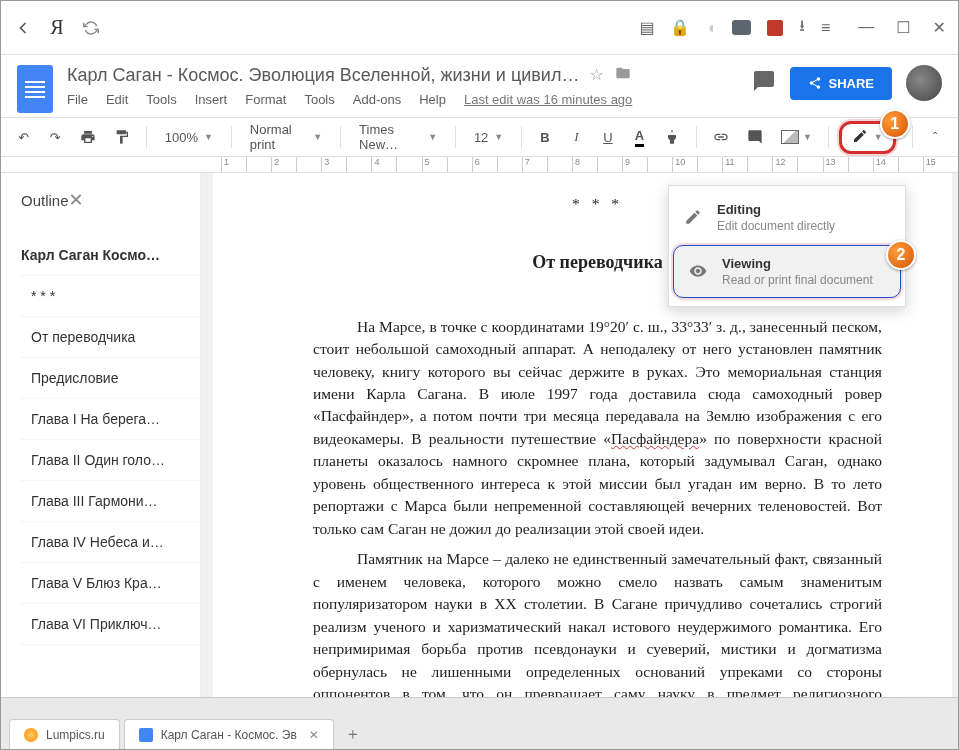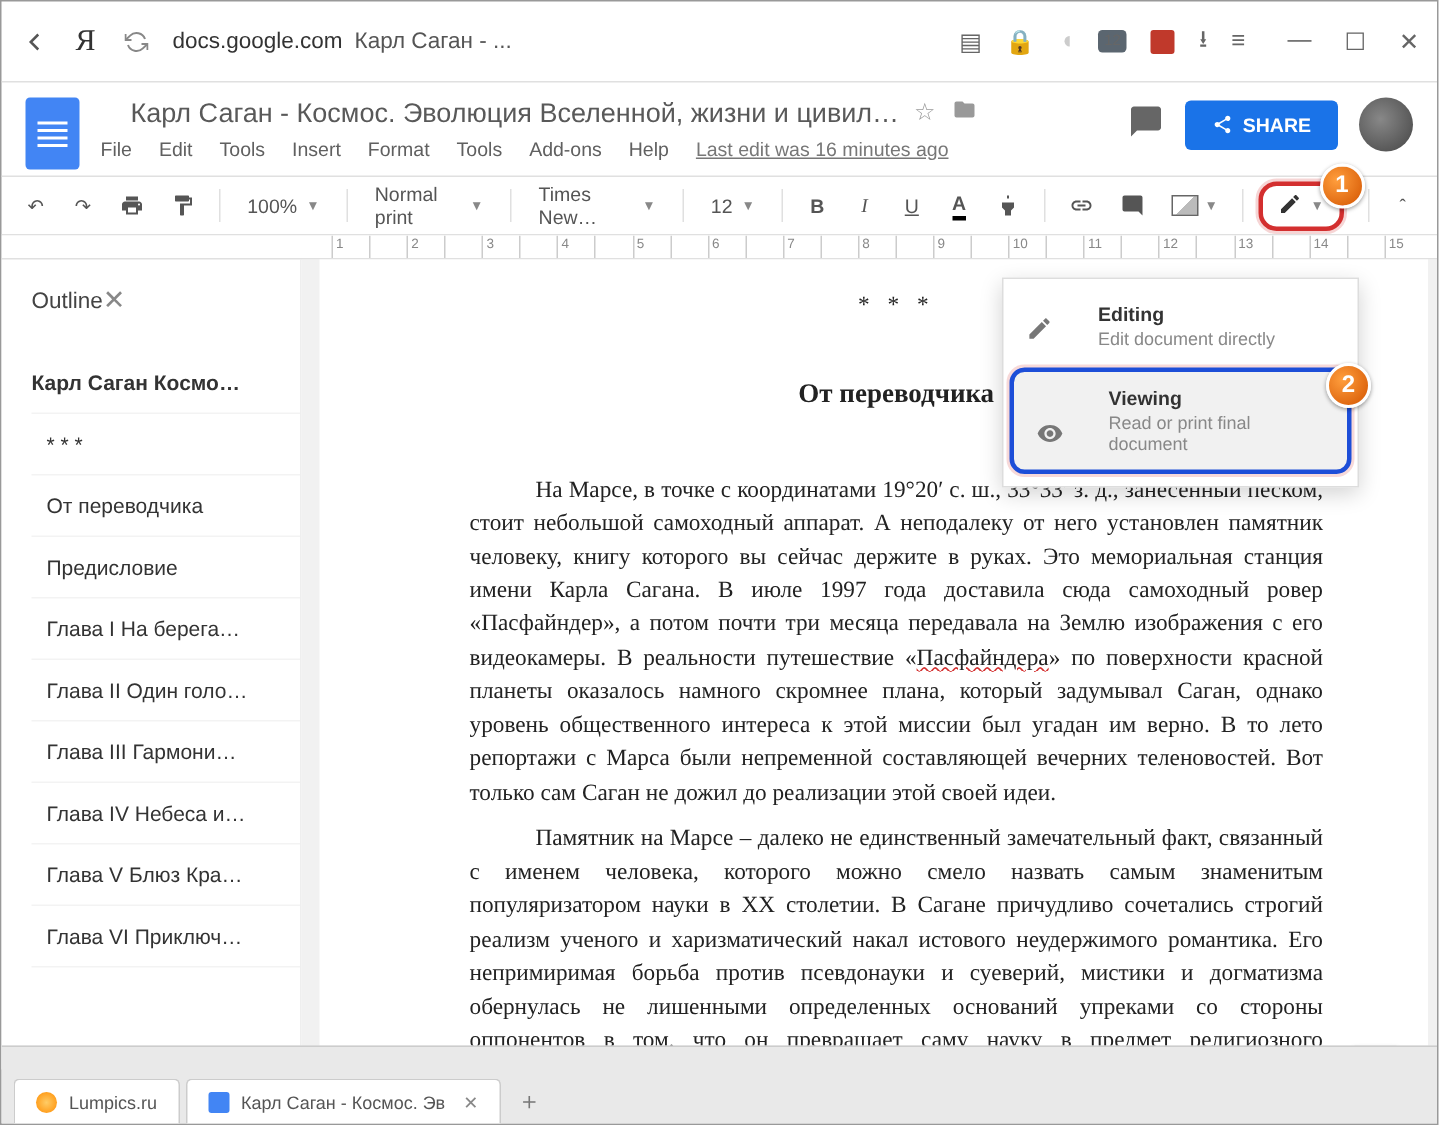--- a/index.html
+++ b/index.html
@@ -13,21 +13,21 @@
 .browser-right span { color: #666; }
 .ext-badge { background: #5b6670; color:#fff; font-size:10px; padding:2px 4px; border-radius:3px; }
 .ext-shield { width:16px; height:16px; background:#c0392b; border-radius:2px; }
 .win-controls { display:flex; gap: 22px; margin-left: 12px; color:#666; }
 
 .docs-header { display:flex; align-items:flex-start; padding: 10px 16px 4px 16px; gap: 14px; }
 .docs-logo { width: 36px; height: 48px; background:#4285f4; border-radius:3px; position:relative; display:flex; align-items:center; justify-content:center; }
 .docs-logo-lines { width: 20px; height: 16px; }
 .docs-logo-lines div { height:2px; background:#fff; margin-bottom:3px; }
 .doc-title-area { flex:1; }
-.doc-title-row { display:flex; align-items:flex-start; gap:10px;margin-left:20px; }
+.doc-title-row { display:flex; align-items:flex-start; gap:10px; }
 .doc-title { font-size: 18px; color: #595959; }
 .star-icon { color:#999; }
 .folder-icon { color:#999; }
 .menu-bar { display:flex; gap: 18px; font-size:13px; color:#606060; margin-top:6px; align-items:flex-start; }
 .menu-bar span { cursor:pointer; }
 .last-edit { text-decoration:underline; color:#777; }
 .header-right { display:flex; align-items:center; gap: 14px; }
 .comments-icon { color:#666; }
 .share-btn { background:#1a73e8; color:#fff; padding: 9px 18px; border-radius:4px; font-size:13px; font-weight:bold; display:flex; align-items:center; gap:6px; cursor:pointer; }
 .avatar { width:36px; height:36px; border-radius:50%; background:radial-gradient(circle at 40% 40%, #888, #444); }
@@ -65,22 +65,22 @@
 
 .doc-canvas { flex:1; background:#fff; margin:0 6px 0 12px; padding: 20px 70px 20px 100px; font-family: "Times New Roman", serif; font-size:15.5px; color:#222; line-height:1.45; overflow:hidden; position:relative; }
 .doc-stars { text-align:center; letter-spacing:4px; margin-bottom:34px; }
 .doc-heading { text-align:center; font-weight:bold; font-size:18px; margin-bottom:40px; }
 .doc-para { text-align:justify; margin-bottom:8px; text-indent:44px; }
 .squiggle { text-decoration: underline wavy #d32f2f; text-decoration-thickness:1px; }
 
 .explore-btn { position:absolute; bottom:18px; right:24px; width:34px; height:34px; background:#fff; border:1px solid #ddd; border-radius:4px; box-shadow:0 1px 3px rgba(0,0,0,0.15); display:flex; align-items:center; justify-content:center; color:#777; cursor:pointer; }
 
 .mode-menu { position:absolute; top:184px; right:52px; width:238px; background:#fff; border:1px solid #ddd; box-shadow:0 4px 14px rgba(0,0,0,0.18); z-index:15; padding:6px 0; }
-.mode-item { display:flex; gap:29px; padding:10px 14px; cursor:pointer; align-items:flex-end; }
-.mode-item.selected { background:#f1f1f1; border:3px solid #1d4ed8; border-radius:10px; box-shadow:0 0 0 2px rgba(211,47,47,0.18); margin:2px 4px; position:relative; }
+.mode-item { display:flex; gap:14px; padding:10px 14px; cursor:pointer; align-items:center; }
+.mode-item.selected { background:#f1f1f1; border:1px solid #1d4ed8; border-radius:10px; box-shadow:0 0 0 2px rgba(211,47,47,0.18); margin:2px 4px; position:relative; }
 .mode-icon { color:#777; width:20px; text-align:center; margin-top:2px; flex-shrink:0; }
 .mode-text .t1 { font-size:13px; color:#333; font-weight:bold; }
 .mode-text .t2 { font-size:12px; color:#888; margin-top:2px; }
 .callout-2 { top:-6px; right:-16px; }
 
 .bottom-tabs { position:absolute; bottom:0; left:0; right:0; height:52px; background:#e9e9e9; display:flex; align-items:flex-end; padding: 0 8px; gap:4px; border-top:1px solid #ccc; }
 .tab { height:30px; background:#fff; border:1px solid #ccc; border-bottom:none; border-radius:4px 4px 0 0; padding:0 14px; display:flex; align-items:center; gap:8px; font-size:12px; color:#555; cursor:pointer; max-width:200px; }
 .tab .favicon { width:14px; height:14px; border-radius:50%; }
 .tab .fav-orange { background:radial-gradient(circle,#ffcc66,#ff8c00); }
 .tab .fav-blue { background:#4285f4; border-radius:2px; }
@@ -96,24 +96,20 @@
     <svg width="20" height="20" viewBox="0 0 24 24" fill="none" stroke="#555" stroke-width="2">
         <path d="M15 18l-6-6 6-6"></path>
       </svg>
   </div>
   <div class="nav-icon" style="font-family:Georgia,serif;font-size:20px;color:#333;">Я</div>
   <div class="nav-icon">
     <svg width="16" height="16" viewBox="0 0 24 24" fill="none" stroke="#888" stroke-width="2">
         <path d="M1 4v6h6M23 20v-6h-6"></path>
         <path d="M20.49 9A9 9 0 0 0 5.64 5.64L1 10m22 4l-4.64 4.36A9 9 0 0 1 3.51 15"></path>
       </svg>
-  </div>
-  <div class="url-bar">
-    <span class="domain">docs.google.com</span>
-    <span class="title">Карл Саган - ...</span>
   </div>
   <div class="browser-right">
     <span>▤</span>
     <span>🔒</span>
     <span style="color:#ccc;">◖</span>
     <span class="ext-badge">12</span>
     <span class="ext-shield"></span>
     <span>⭳</span>
     <span>≡</span>
     <div class="win-controls">

